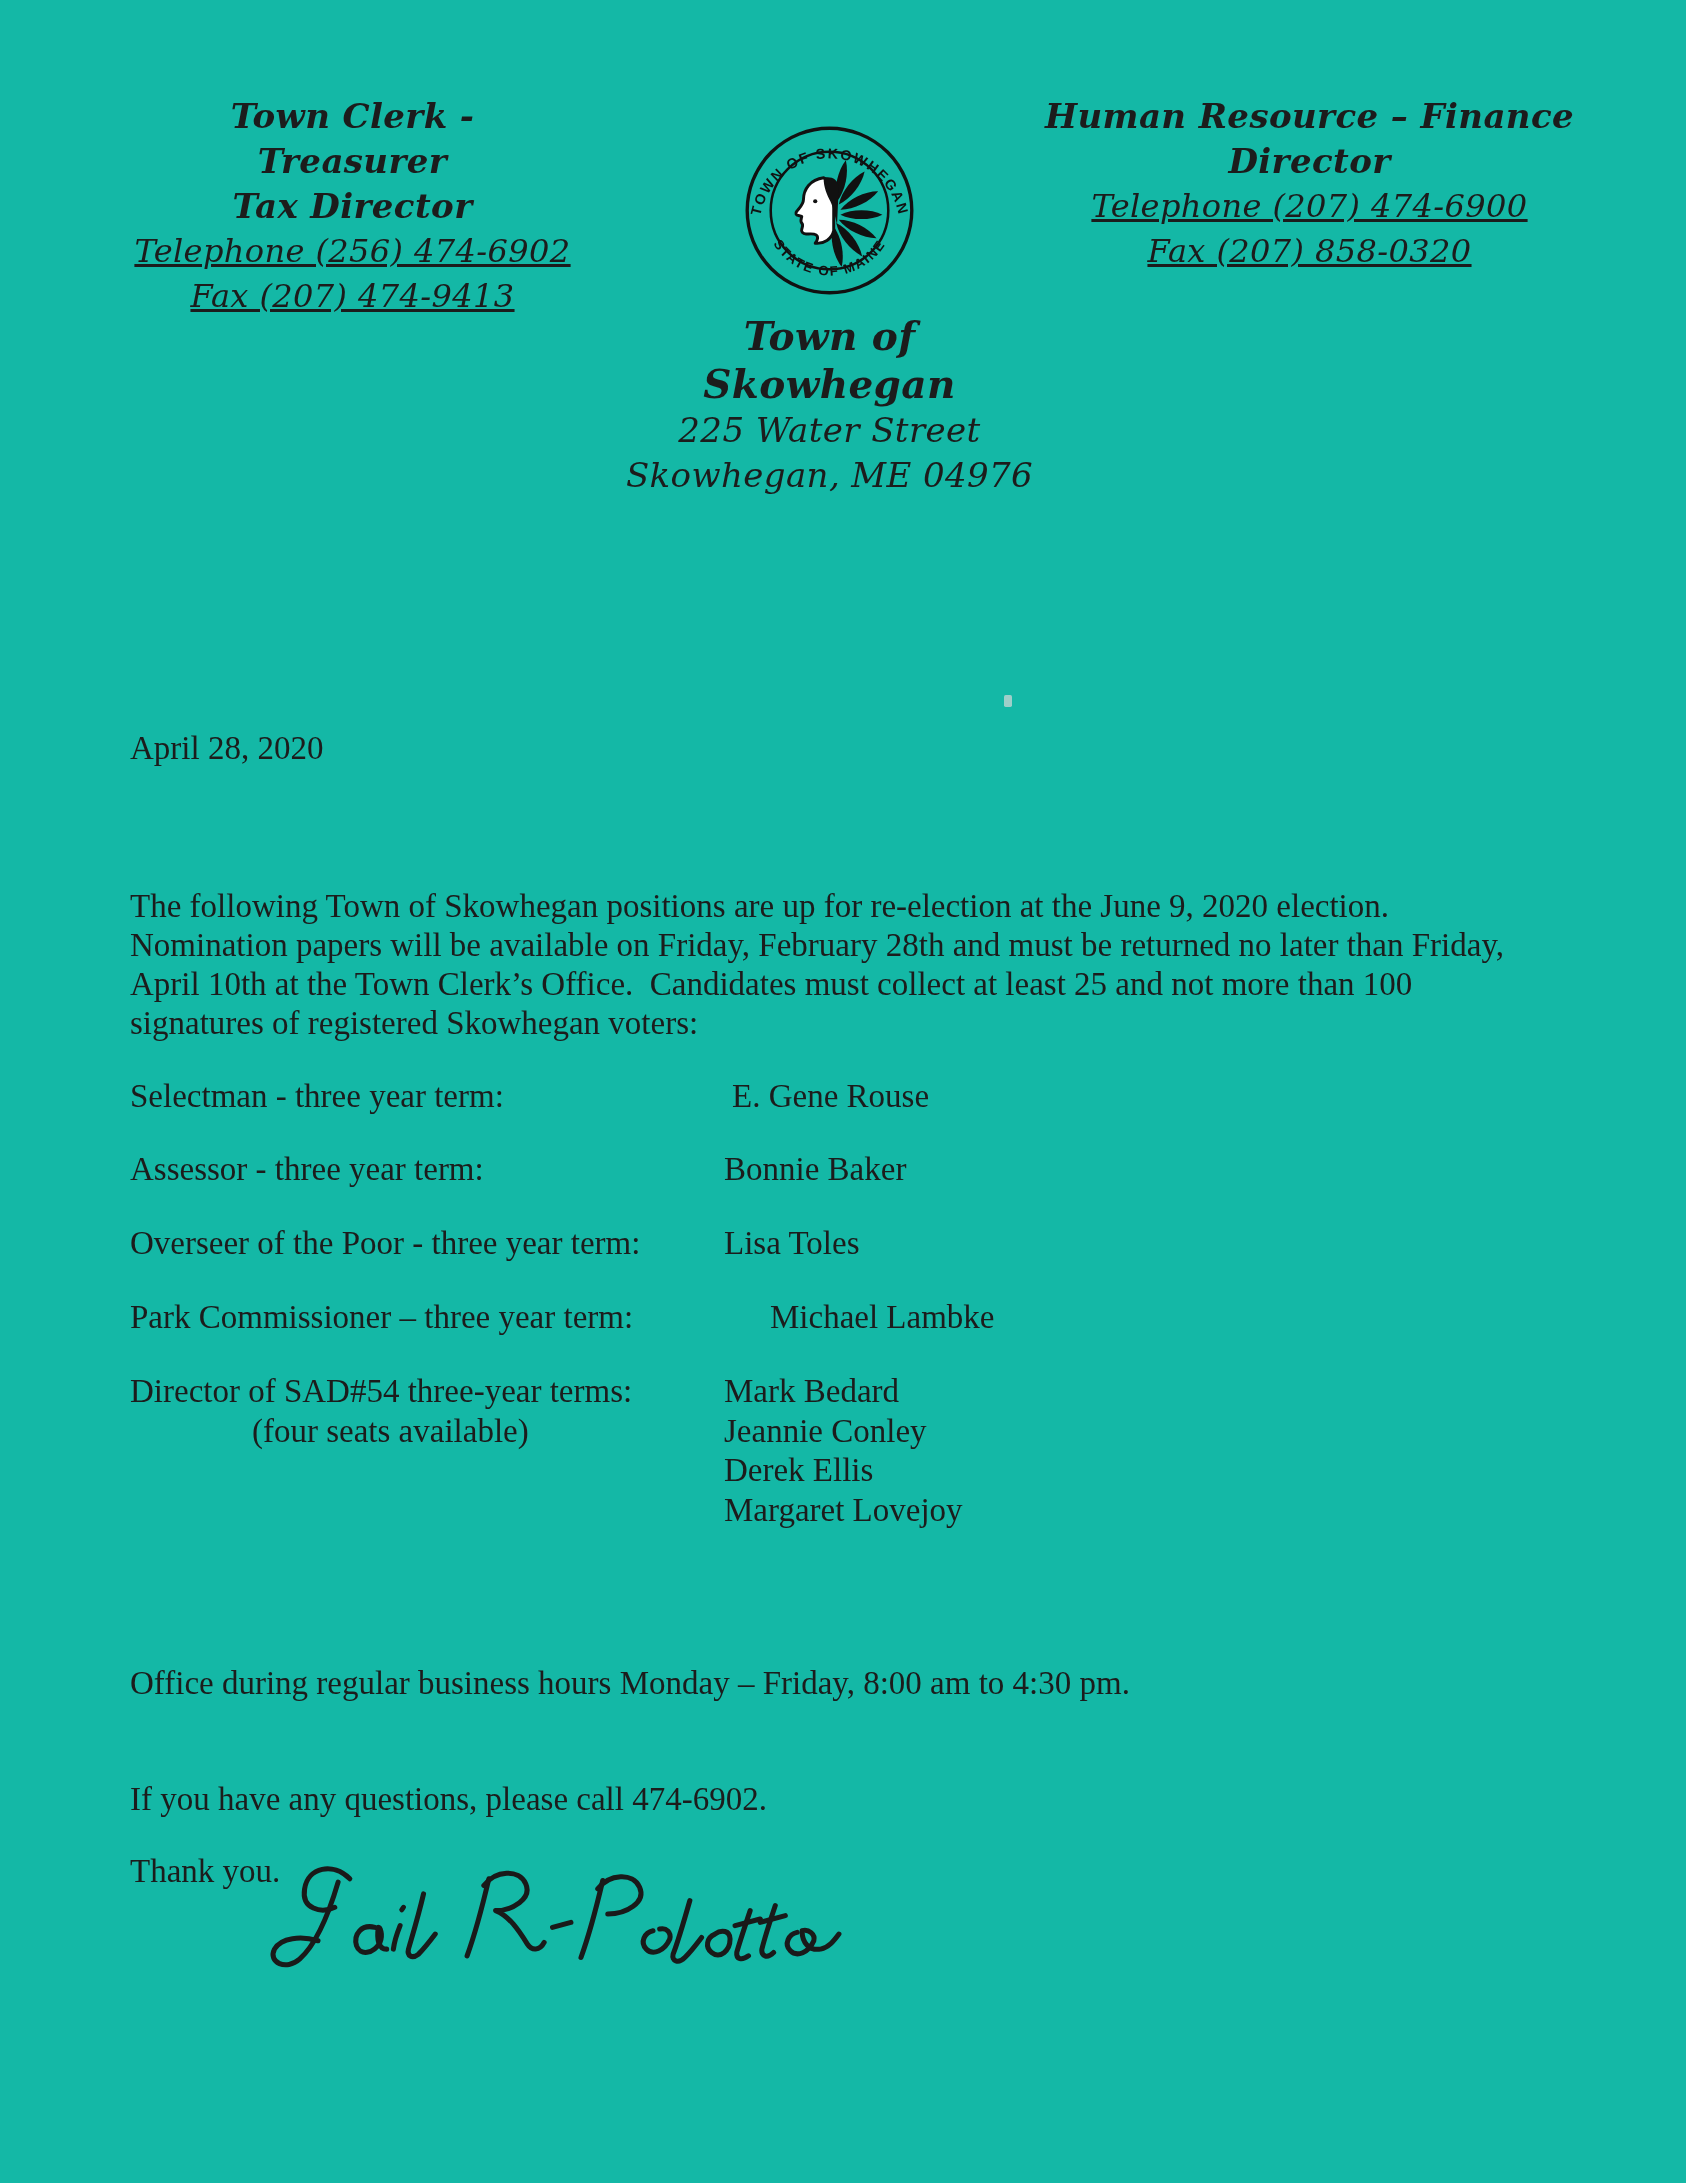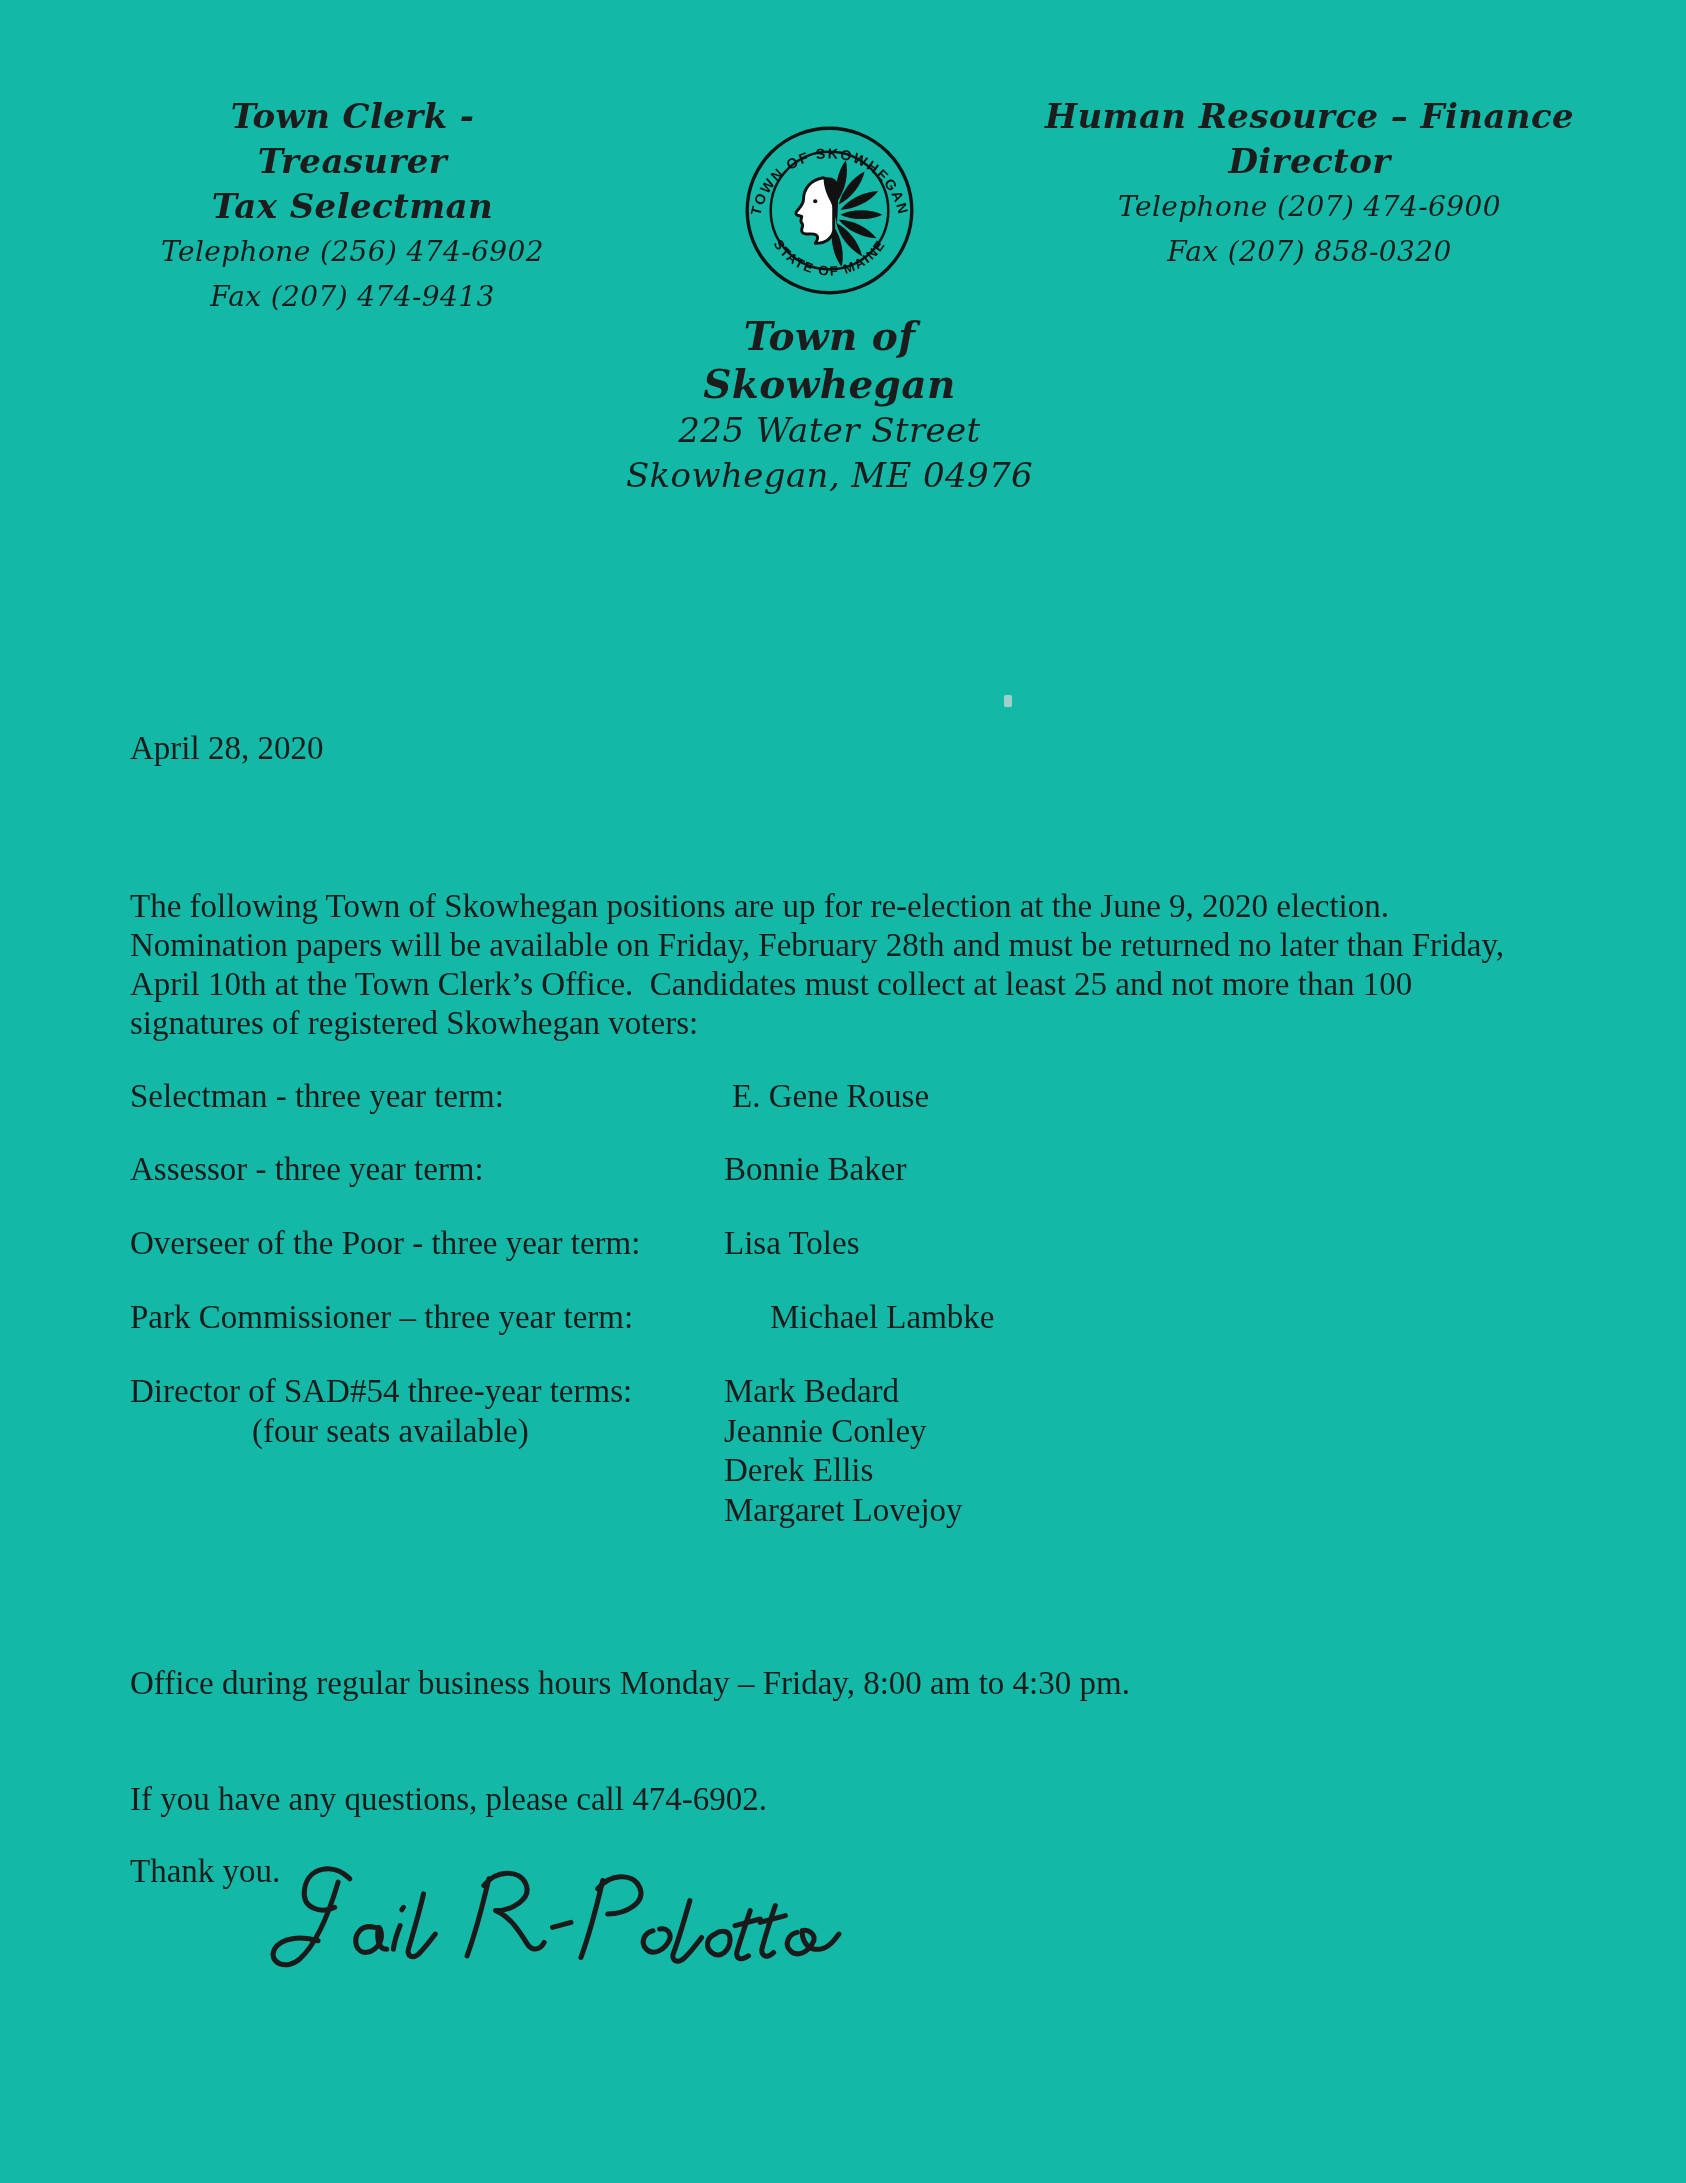--- a/index.html
+++ b/index.html
@@ -15,21 +15,21 @@
   
   .callig{
     font-family:"DejaVu Serif", serif;
     font-style:italic;
     letter-spacing:0.4px;
   }
   .callig-bold{font-weight:bold;}
   .hdr-left{left:134px;top:94px;width:437px;text-align:center;}
   .hdr-right{left:1041px;top:94px;width:537px;text-align:center;}
   .hdr-line{font-size:34px;line-height:45px;}
-  .hdr-contact{font-size:28px;line-height:45px;}
+  .hdr-contact{font-size:32px;line-height:45px;text-decoration:underline;}
   .seal{left:743px;top:124px;width:173px;height:173px;}
   .center-block{left:613px;top:312px;width:433px;text-align:center;}
   .org-line{font-size:39px;line-height:48px;}
   .center-line{font-size:34px;line-height:45px;}
   .body-text{font-size:33px;line-height:39px;white-space:pre-wrap;}
   .date{left:130px;top:729px;}
   .intro{left:130px;top:887px;width:1444px;}
   .row-label{left:130px;}
   .row-name{left:724px;}
   .sub-label{left:252px;}
@@ -39,21 +39,21 @@
   .signature{left:252px;top:1857px;width:596px;height:134px;}
   .artifact{left:1004px;top:695px;width:8.4px;height:11.8px;background:#d9d9d9;opacity:.7;border-radius:1.7px;}
 </style>
 </head>
 <body>
 
 <div class="page">
 
   <div class="abs hdr-left">
     <div class="callig callig-bold hdr-line">Town Clerk - Treasurer</div>
-    <div class="callig callig-bold hdr-line">Tax Selectman</div>
+    <div class="callig callig-bold hdr-line">Tax Director</div>
     <div class="callig hdr-contact">Telephone (256) 474-6902</div>
     <div class="callig hdr-contact">Fax  (207) 474-9413</div>
   </div>
 
   <div class="abs hdr-right">
     <div class="callig callig-bold hdr-line">Human Resource – Finance Director</div>
     <div class="callig hdr-contact">Telephone (207) 474-6900</div>
     <div class="callig hdr-contact">Fax  (207) 858-0320</div>
   </div>
 

